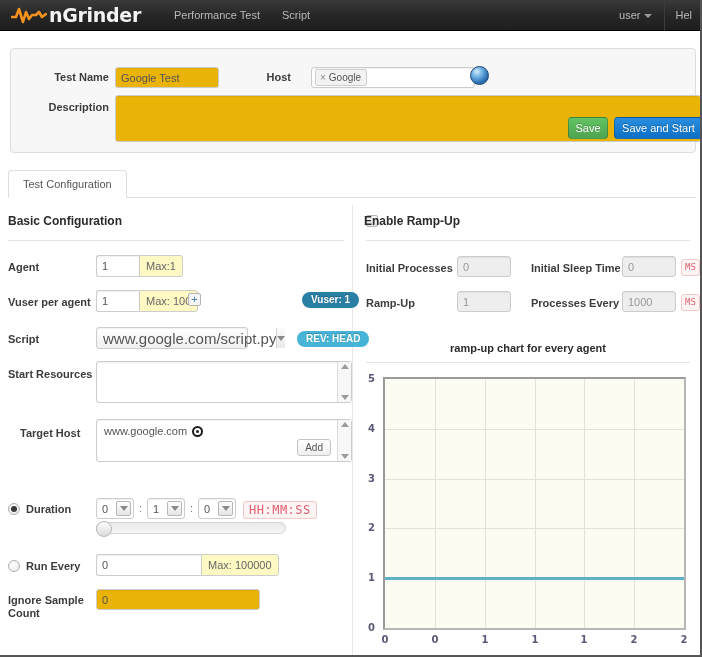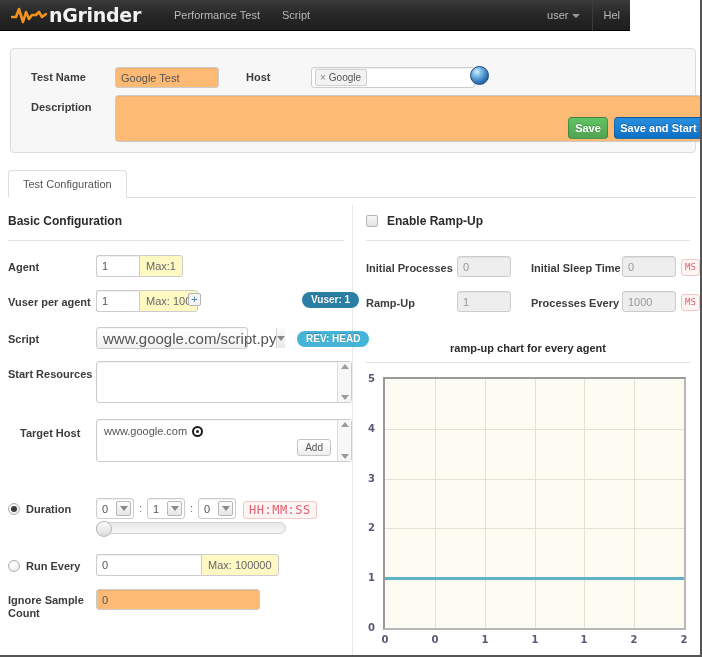--- a/index.html
+++ b/index.html
@@ -17,21 +17,21 @@
     width: 702px; height: 657px;
     background: #ffffff;
     border-right: 2px solid #555;
     border-bottom: 2px solid #555;
     overflow: hidden;
   }
 
   
   .navbar {
     position: absolute; left: 0; top: 0;
-    width: 630px; height: 31px;
+    width: 702px; height: 31px;
     background: linear-gradient(to bottom, #3a3a3a 0%, #272727 50%, #1e1e1e 100%);
     border-bottom: 1px solid #000;
     display: flex; align-items: center;
   }
   .brand {
     display: flex; align-items: center;
     margin-left: 11px; margin-right: 22px;
   }
   .brand-mark { width: 36px; height: 18px; display:block; }
   .brand-text {
@@ -59,29 +59,30 @@
   
   .topform {
     position: absolute; left: 10px; top: 48px;
     width: 686px; height: 105px;
     background: #f7f7f7;
     border: 1px solid #dddddd;
     border-radius: 4px;
   }
   .lbl {
     font-weight: bold; font-size: 11px; color: #3c3c3c;
+    text-align: right;
   }
   .tf-testname-lbl { position:absolute; left: 20px; top: 22px; width: 78px; }
   .tf-desc-lbl     { position:absolute; left: 20px; top: 52px; width: 78px; }
   .tf-tags-lbl     { position:absolute; left: 235px; top: 22px; width: 45px; }
 
   .inp {
     border: 1px solid #cccccc;
     border-radius: 3px;
-    background: #fdba74;
+    background: #eab308;
     font-family: "Liberation Sans", sans-serif;
     font-size: 11px;
     color: #555;
     padding: 3px 5px;
     outline: none;
     box-shadow: inset 0 1px 1px rgba(0,0,0,.06);
   }
   .inp-disabled { background:#eeeeee; color:#999; }
   .tf-testname { position:absolute; left: 104px; top: 18px; width: 104px; height: 21px; }
   .tf-tagbox {
@@ -101,21 +102,21 @@
     background: radial-gradient(circle at 35% 28%, #d6ecfb 0%, #79b9e8 28%, #2f74b5 65%, #1b4f87 100%);
     border:1px solid #1a4775;
   }
   .tf-desc {
     position:absolute; left:104px; top:46px; width: 586px; height: 47px;
     resize:none;
   }
 
   
   .btn {
-    border-radius: 4px; font-size: 11px; font-weight: bold; color: #fff;
+    border-radius: 4px; font-size: 11px; font-weight: normal; color: #fff;
     border: 1px solid rgba(0,0,0,.22);
     cursor: pointer; text-align:center;
     font-family: "Liberation Sans", sans-serif;
     text-shadow: 0 -1px 0 rgba(0,0,0,.25);
   }
   .btn-save {
     position:absolute; left:557px; top:68px; width:40px; height:22px; line-height:20px;
     background: linear-gradient(to bottom,#62c462,#51a351);
   }
   .btn-savestart {
@@ -411,21 +412,21 @@
   <div class="row-lbl" style="left:26px; top:560px;">Run Every</div>
   <div class="appendgrp" style="left:96px; top:554px;">
     <input class="ag-input" style="width: 105px;" value="0">
     <span class="ag-addon">Max: 100000</span>
   </div>
 
   <div class="row-lbl" style="left:8px; top:594px; width:80px; line-height:13px;">Ignore Sample Count</div>
   <input class="inp" style="position: absolute; left: 96px; top: 589px; width: 164px; height: 21px;" value="0">
 
   <div class="checkbox" style="left:366px; top:215px;"></div>
-  <div class="sec-title" style="left:387px; top:214px;text-align:center;">Enable Ramp-Up</div>
+  <div class="sec-title" style="left:364px; top:214px;text-align:center;">Enable Ramp-Up</div>
   <div class="hr" style="left:366px; top:240px; width:324px;"></div>
 
   <div class="row-lbl" style="left:366px; top:262px;">Initial Processes</div>
   <input class="inp inp-disabled" style="position: absolute; left: 457px; top: 256px; width: 54px; height: 21px;" value="0">
 
   <div class="row-lbl" style="left:531px; top:262px;">Initial Sleep Time</div>
   <input class="inp inp-disabled" style="position: absolute; left: 622px; top: 256px; width: 54px; height: 21px;" value="0">
   <div class="ms-tag" style="left:681px; top:259px;">MS</div>
 
   <div class="row-lbl" style="left:366px; top:297px;">Ramp-Up</div>

